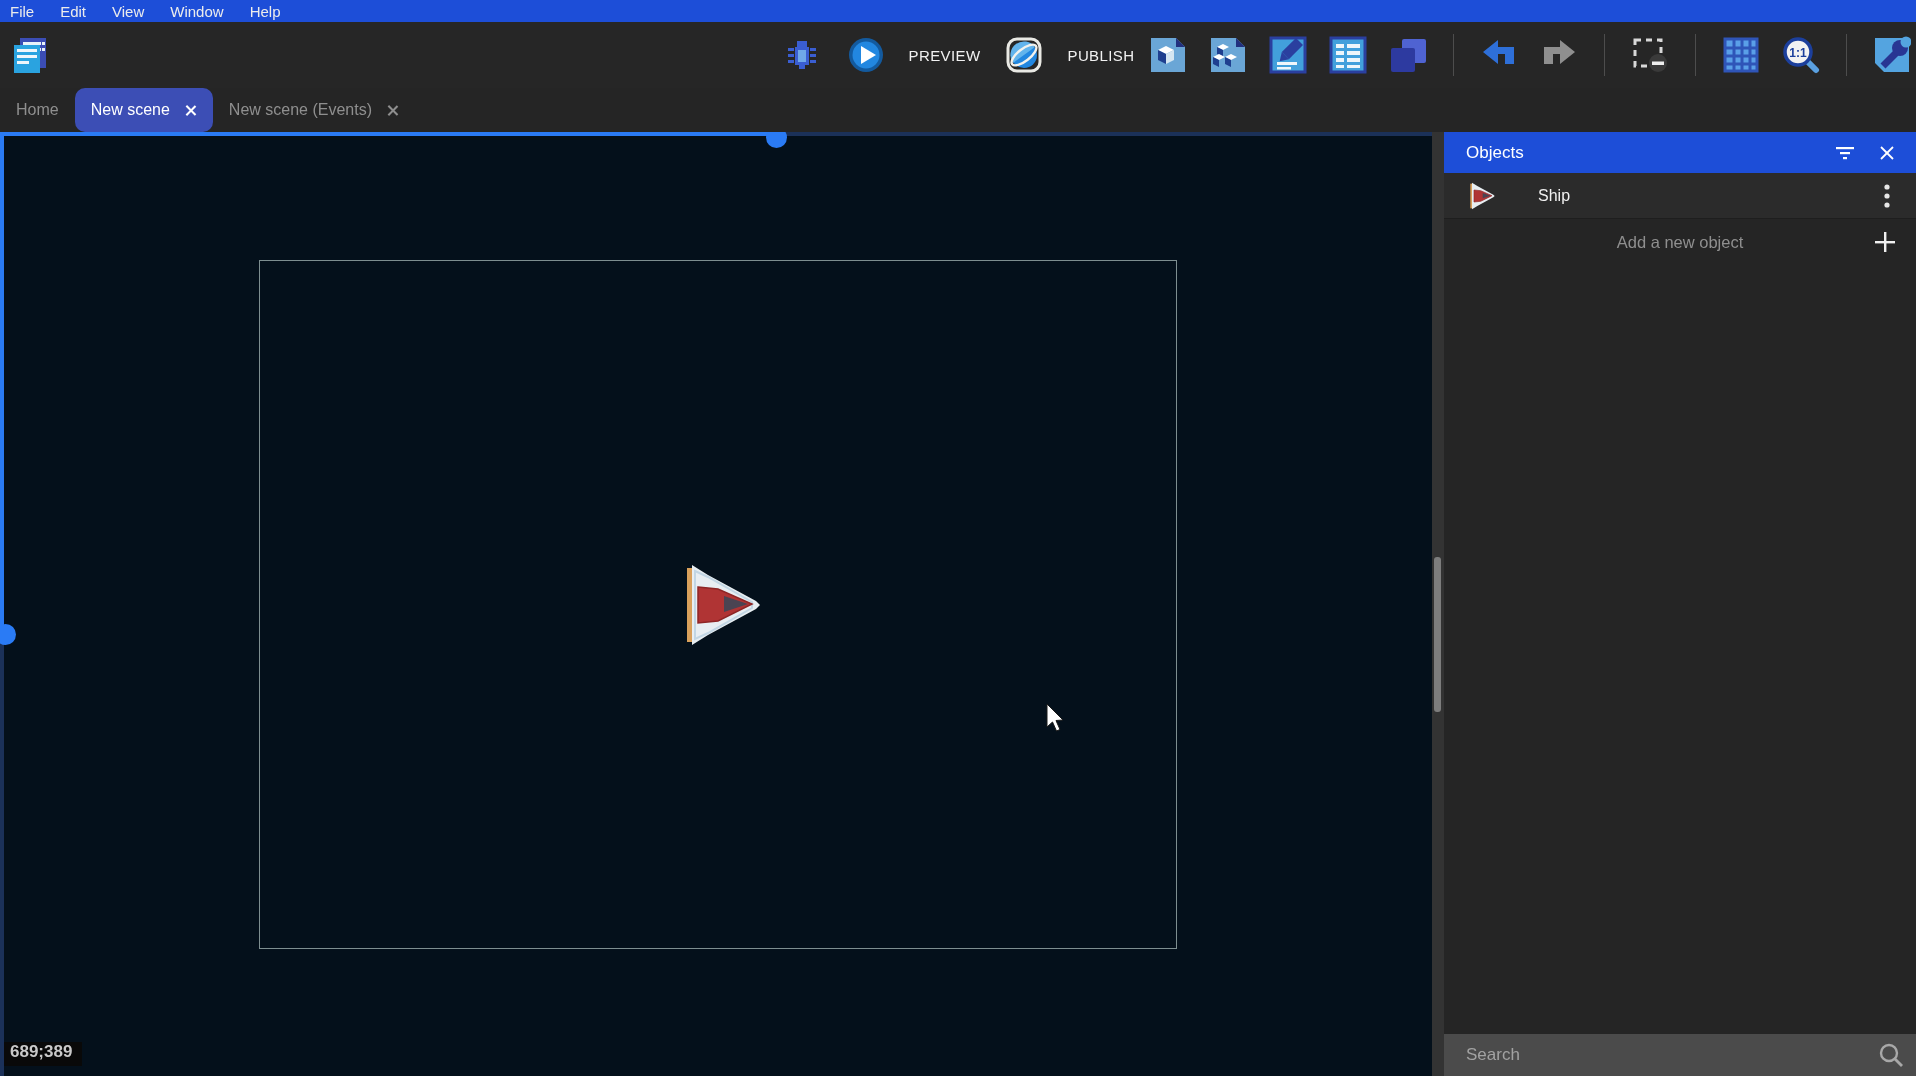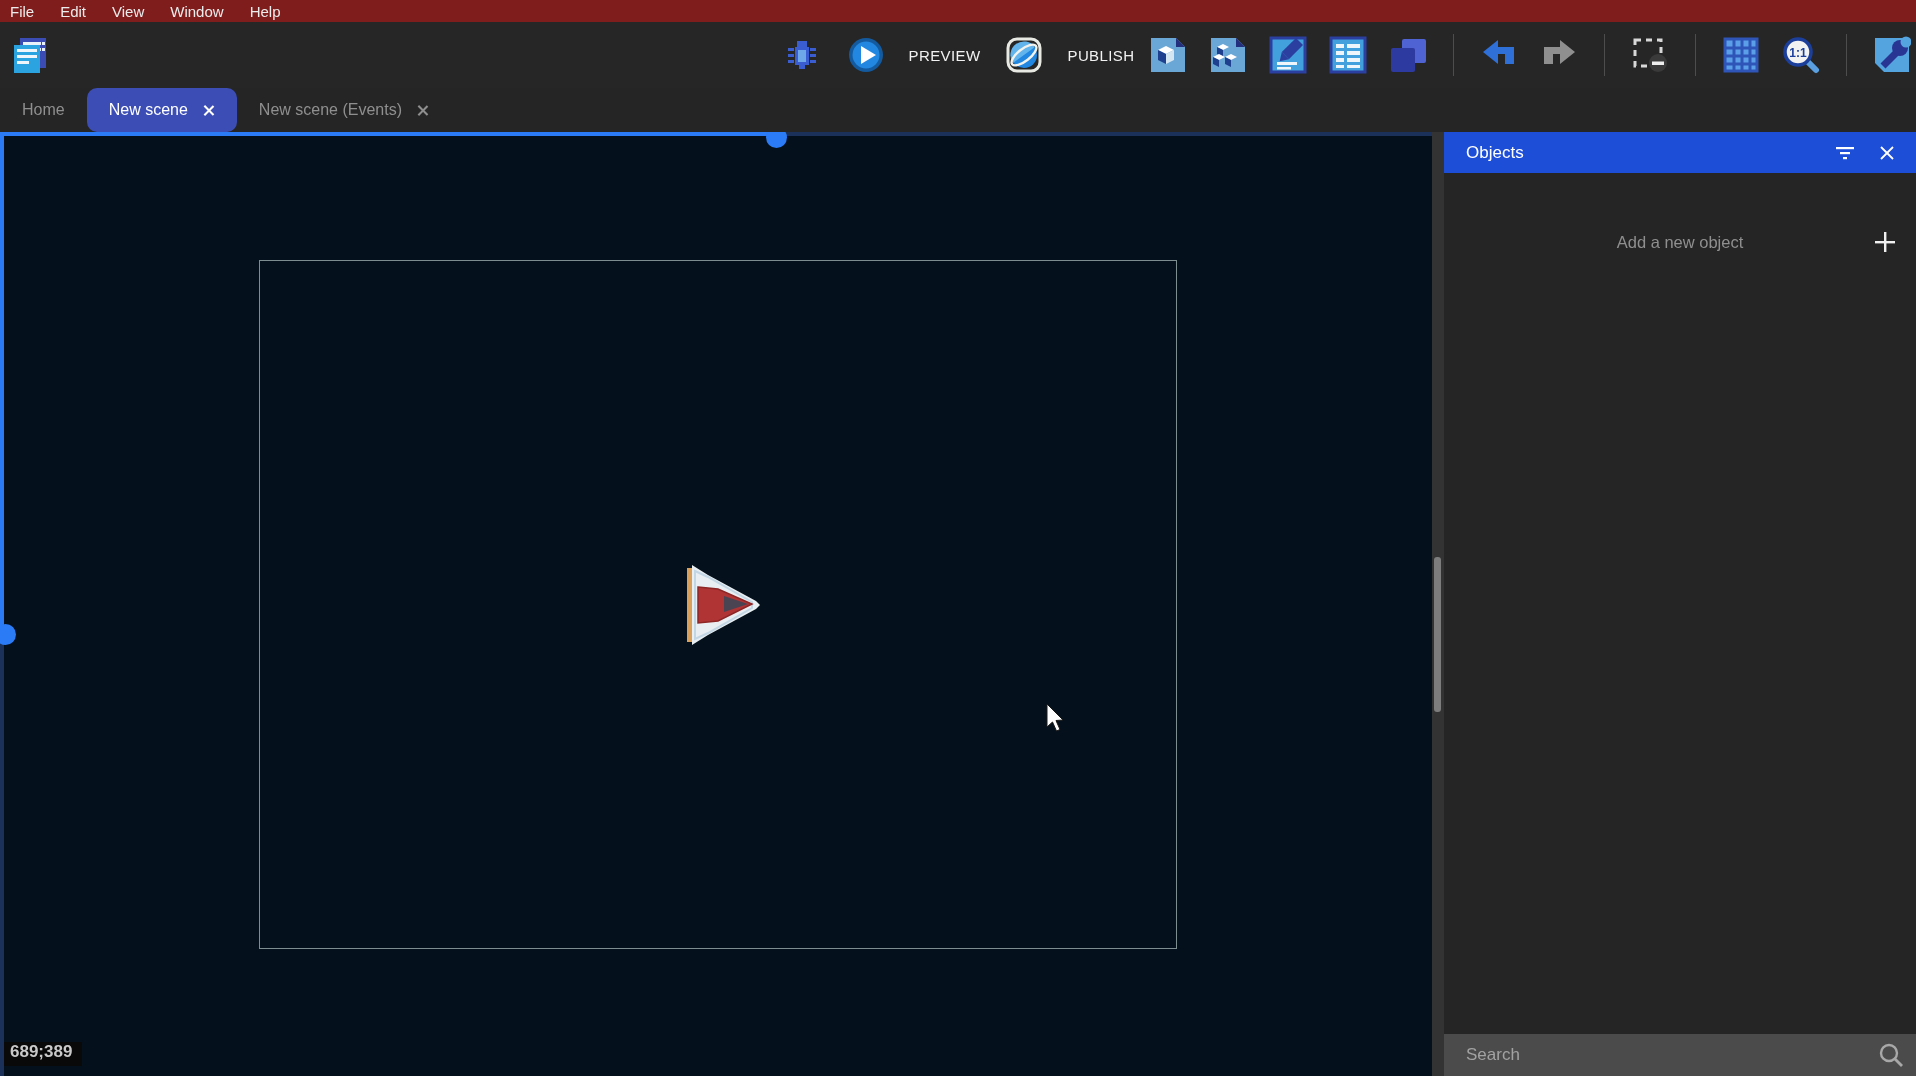--- a/index.html
+++ b/index.html
@@ -1,41 +1,41 @@
 <!DOCTYPE html>
 <html><head>
 <meta charset="utf-8">
 <style>
   * { margin:0; padding:0; box-sizing:border-box; }
   html,body { width:1916px; height:1076px; overflow:hidden; background:#1c1c1c;
     font-family:"Liberation Sans", sans-serif; }
 
   
   .menubar { position:absolute; left:0; top:0; width:1916px; height:22px;
-    background:#7f1d1d; display:flex; align-items:center; padding-left:10px; gap:26px; z-index:5;}
+    background:#1d4ed8; display:flex; align-items:center; padding-left:10px; gap:26px; z-index:5;}
   .menubar span { color:#ececec; font-size:15px; cursor:default; }
 
   
   .toolbar { position:absolute; left:0; top:22px; width:1916px; height:66px; background:#262626; }
   .tb-left { position:absolute; left:6px; top:9px; width:48px; height:48px;
     display:flex; align-items:center; justify-content:center; }
   .tb-center { position:absolute; left:0; right:0; top:0; height:66px;
     display:flex; align-items:center; justify-content:center; gap:26px; pointer-events:none;}
   .tb-center > * { pointer-events:auto; }
   .tb-btn { display:flex; align-items:center; gap:25px; color:#f2f2f2; font-size:15px;
     letter-spacing:.4px; cursor:pointer; }
   .tb-right { position:absolute; right:4px; top:0; height:66px; display:flex;
     align-items:center; gap:20px; }
   .tb-icon { width:40px; height:40px; display:flex; align-items:center; justify-content:center; cursor:pointer; }
   .tb-sep { width:1px; height:42px; background:#4d4d4d; margin:0 5px; }
 
   
   .tabbar { position:absolute; left:0; top:88px; width:1916px; height:44px;
     background:#252525; display:flex; align-items:stretch; }
-  .tab { display:flex; align-items:center; gap:14px; padding:0 22px; font-size:16px;
+  .tab { display:flex; align-items:center; gap:14px; padding:0 16px; font-size:16px;
     color:#8f8f8f; cursor:pointer; }
   .tab.active { background:#3c4eb5; color:#ffffff;border-radius:10px; }
   .tab .x { width:13px; height:13px; position:relative; cursor:pointer; }
   .tab .x::before,.tab .x::after { content:""; position:absolute; left:6px; top:0;
     width:1.6px; height:13px; background:currentColor; }
   .tab .x::before { transform:rotate(45deg);} .tab .x::after { transform:rotate(-45deg);}
 
   
   .main { position:absolute; left:0; top:132px; width:1916px; height:944px; display:flex; }
   .canvas { position:relative; width:1432px; height:944px; background:#04101b; overflow:hidden; }
@@ -317,20 +317,36 @@
         </svg>
       </span>
       <span class="ph-icon" style="margin-right:12px;">
         <svg width="16" height="16" viewBox="0 0 16 16">
           <line x1="2" y1="2" x2="14" y2="14" stroke="#ffffff" stroke-width="1.8"></line>
           <line x1="14" y1="2" x2="2" y2="14" stroke="#ffffff" stroke-width="1.8"></line>
         </svg>
       </span>
     </div>
 
+    <div class="obj-row">
+      <svg class="obj-thumb" viewBox="0 0 80 84">
+        <rect x="5" y="5" width="5" height="74" fill="#d9a05b"></rect>
+        <polygon points="10,2 26,12 74,38 78,42 74,46 26,72 10,82" fill="#e8eef2"></polygon>
+        <polygon points="16,24 36,26 70,41 36,58 16,60" fill="#b03434" stroke="#8e2626" stroke-width="2"></polygon>
+        <polygon points="42,33 66,41 42,49" fill="#4a4452"></polygon>
+      </svg>
+      <span class="obj-label">Ship</span>
+      <span class="dots">
+        <svg width="6" height="24" viewBox="0 0 6 24">
+          <circle cx="3" cy="3" r="2.6" fill="#e6e6e6"></circle>
+          <circle cx="3" cy="12" r="2.6" fill="#e6e6e6"></circle>
+          <circle cx="3" cy="21" r="2.6" fill="#e6e6e6"></circle>
+        </svg>
+      </span>
+    </div>
 
     <div class="add-row">
       <span class="add-label">Add a new object</span>
       <span class="add-plus">
         <svg width="22" height="22" viewBox="0 0 22 22">
           <rect x="10" y="1" width="2.4" height="20" fill="#f0f0f0"></rect>
           <rect x="1" y="10" width="20" height="2.4" fill="#f0f0f0"></rect>
         </svg>
       </span>
     </div>

